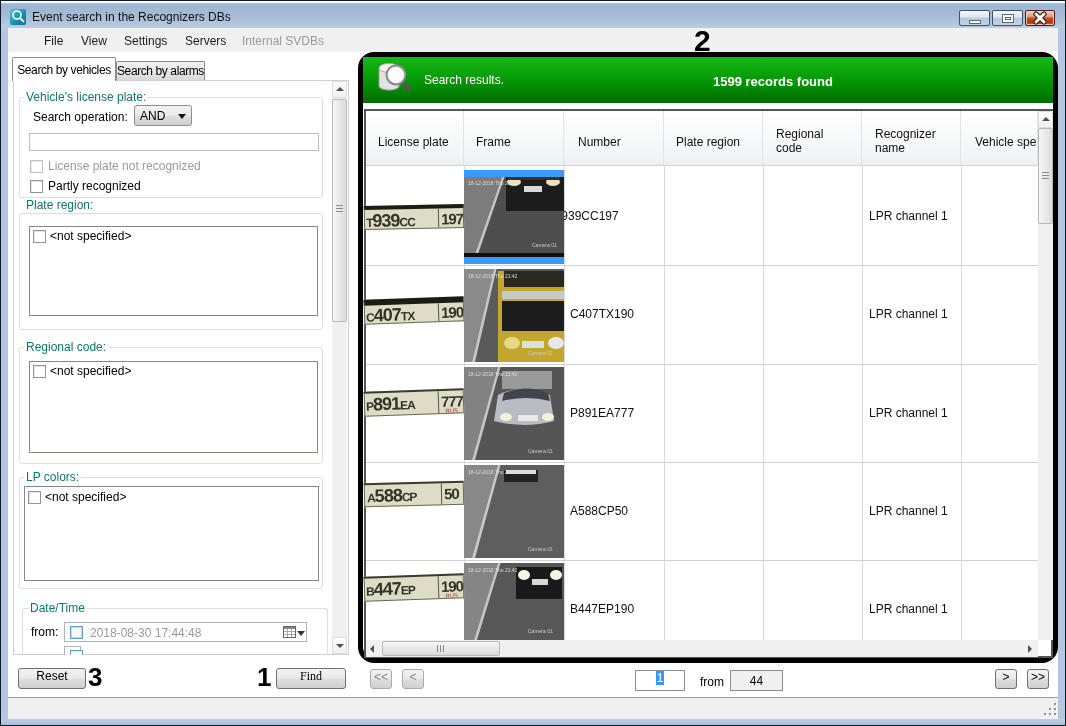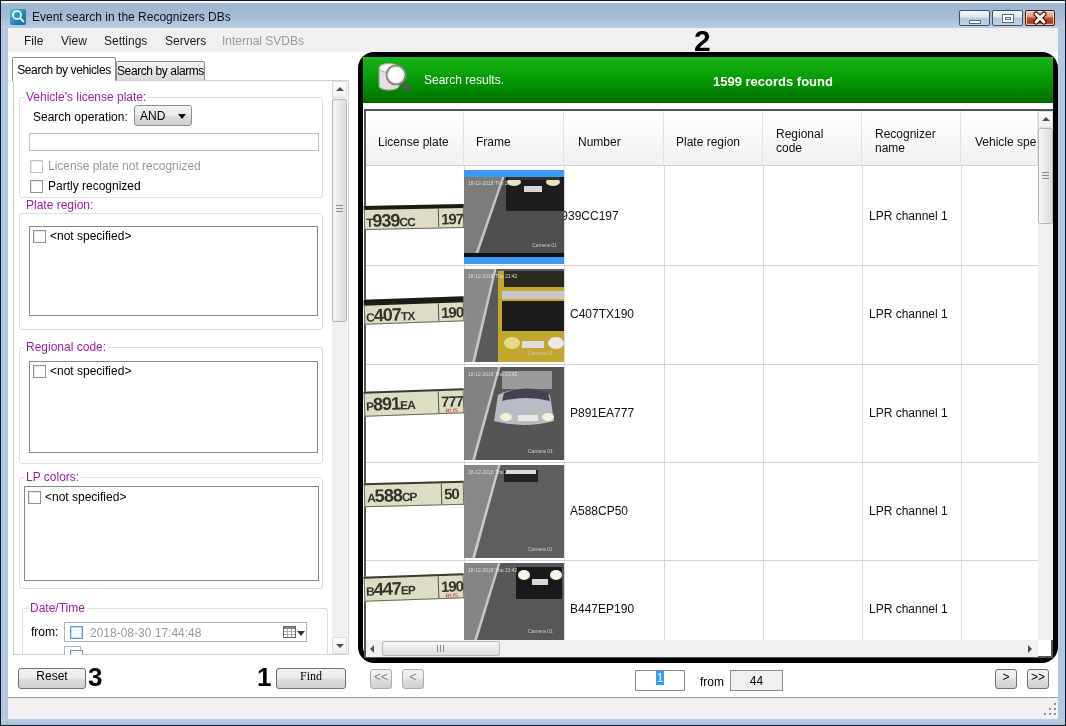--- a/index.html
+++ b/index.html
@@ -14,32 +14,32 @@
 #title-ico { left:10px; top:9px; width:16px; height:16px; background:linear-gradient(135deg,#4fc3da,#1b89ae 60%,#0f6f96); border-radius:2px; }
 #title-txt { left:32px; top:10px; font-size:12px; color:#121212; }
 .capbtn { top:10px; height:16px; border:1px solid #39536e; border-radius:2px;
   background:linear-gradient(180deg,#f4f8fc 0%,#dbe6f0 45%,#b5c8da 50%,#c3d4e2 100%); }
 #btn-close { left:1025px; width:30px; background:linear-gradient(180deg,#f5cdc0 0%,#e29a80 40%,#c8502a 50%,#ad3a15 80%,#c96a45 100%); border-color:#4b1e12; }
 
 #client { left:8px; top:28px; width:1050px; height:691px; background:#ffffff; }
 
 
 #menubar { left:8px; top:28px; width:1050px; height:24px; background:#f0f0f0; }
-.menuitem { position:absolute; top:34px; font-size:12px; color:#1a1a1a; }
+.menuitem { position:absolute; top:34px; font-size:12px; color:#1a1a1a;margin-left:20px; }
 
 
 .tab { position:absolute; font-size:12px; }
 #tab1 { left:12px; top:57px; width:104px; height:24px; background:#fff; border:1px solid #8c8c8c; border-bottom:none; border-radius:2px 2px 0 0; z-index:3; }
 #tab2 { left:116px; top:61px; width:89px; height:19px; background:linear-gradient(180deg,#f2f2f2,#e4e4e4 60%,#d8d8d8); border:1px solid #8c8c8c; border-bottom:none; border-radius:2px 2px 0 0; z-index:2; }
 .tabtxt { position:absolute; left:0; right:0; text-align:center; white-space:nowrap; letter-spacing:-0.4px; }
 
 
 #pane { left:13px; top:80px; width:336px; height:575px; background:#fff; border:1px solid #c9d0d6; }
 .group { position:absolute; border:1px solid #d9dfe4; border-radius:3px; }
-.grouplabel { position:absolute; background:#fff; padding:0 2px; font-size:12px; color:#a21caf; }
+.grouplabel { position:absolute; background:#fff; padding:0 2px; font-size:12px; color:#0f766e; }
 .listbox { position:absolute; background:#fff; border:1px solid #84878c; }
 .cb { position:absolute; width:13px; height:13px; background:#fff; border:1px solid #8e9499; box-shadow:inset 1px 1px 0 #e4e8eb; }
 .cb.dis { border-color:#bdc2c6; }
 .lbl { position:absolute; font-size:12px; white-space:nowrap; }
 .gray { color:#9a9a9a; }
 #input1 { left:29px; top:133px; width:290px; height:18px; background:#fff; border:1px solid #b9bfc4; }
 
 
 #combo { left:134px; top:105px; width:58px; height:21px; border:1px solid #898f94; border-radius:3px; background:linear-gradient(180deg,#f3f3f3,#ebebeb 45%,#dddddd 55%,#d0d0d0); }
 

